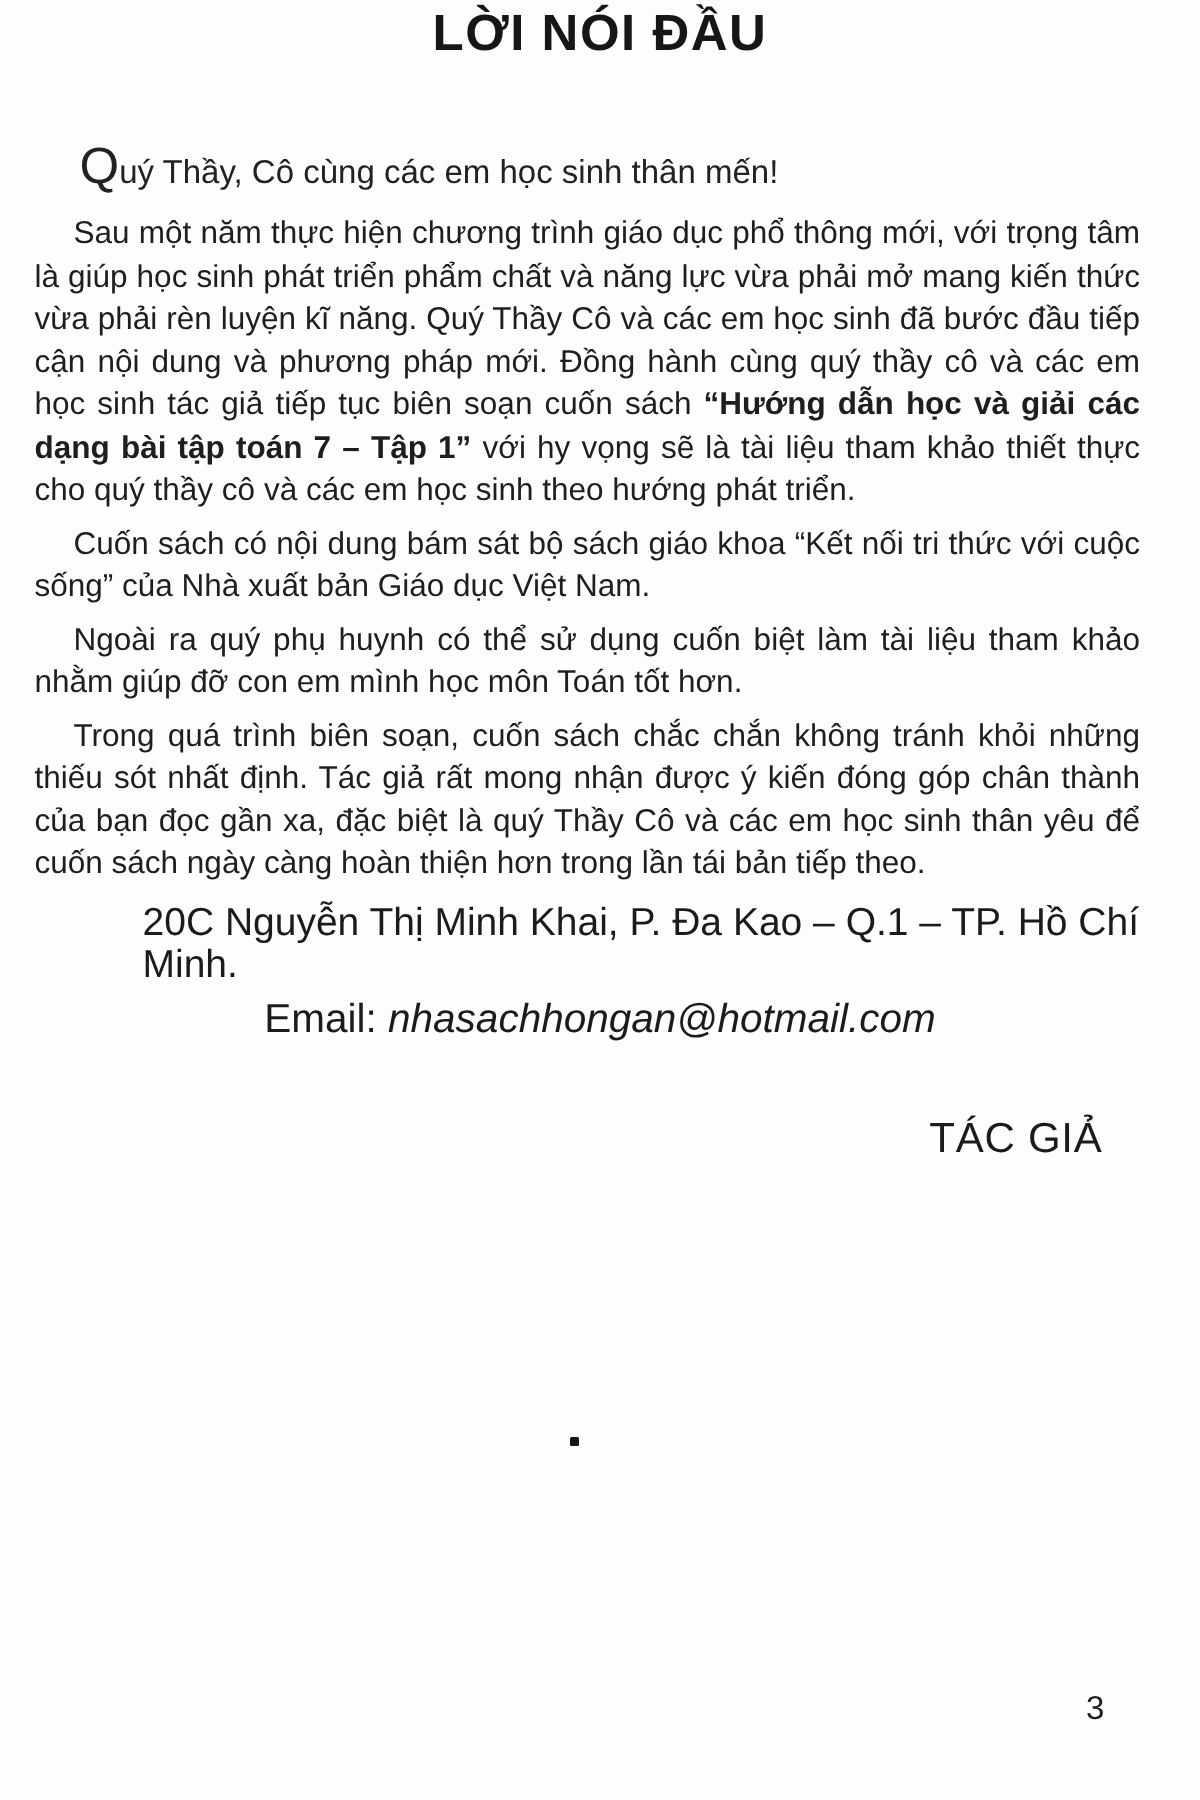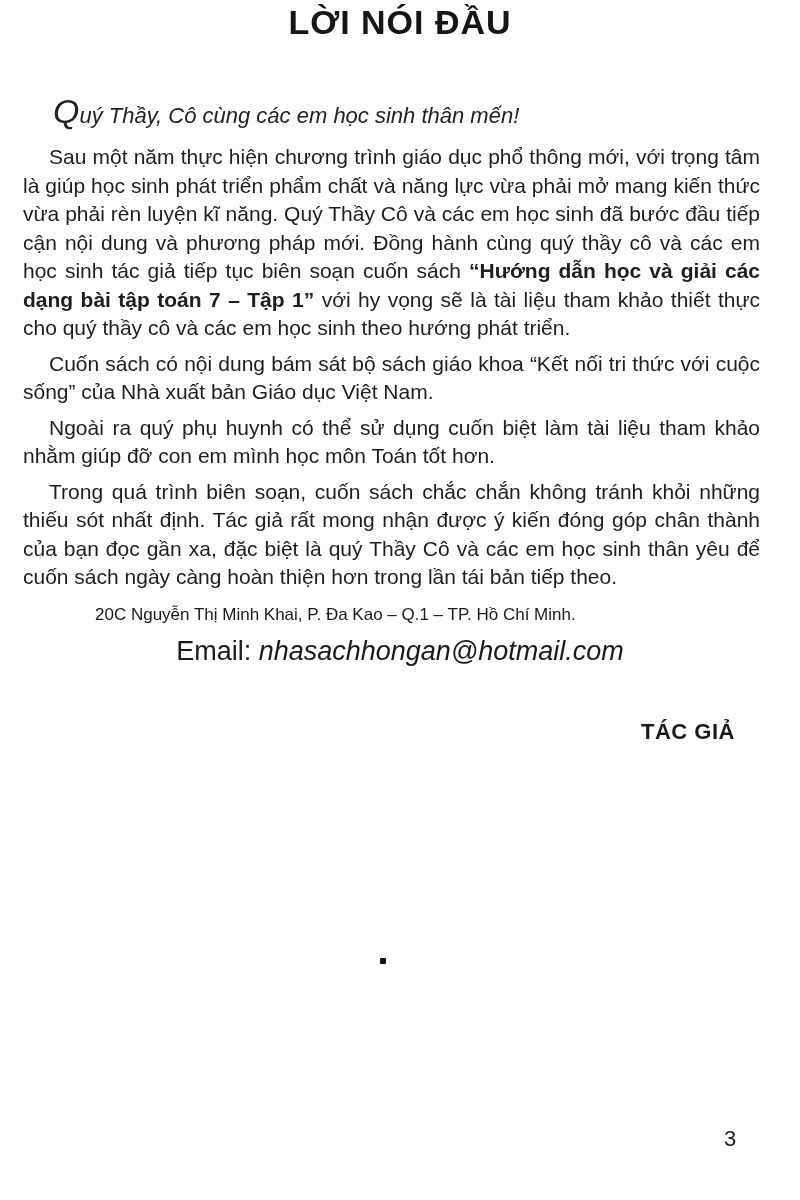--- a/index.html
+++ b/index.html
@@ -27,21 +27,20 @@
     font-size: 34px;
     line-height: 44px;
     font-weight: bold;
     text-align: center;
     letter-spacing: 1px;
     color: #161616;
   }
   .greeting {
     margin: 50px 0 10px 0;
     padding-left: 30px;
-    font-style: italic;
     font-size: 22px;
     line-height: 34px;
     color: #222;
   }
   .greeting .dropcap {
     font-size: 34px;
     line-height: 34px;
   }
   .body-text {
     font-size: 21px;
@@ -55,42 +54,42 @@
   }
   .bold-run { font-weight: bold; }
   .contact-line {
     margin: 12px 0 0 0;
     font-size: 21px;
     line-height: 28.5px;
     text-indent: 22px;
   }
   .address-line {
     margin: 9px 0 0 0;
-    font-size: 17px;
+    font-size: 26px;
     line-height: 28.5px;
     padding-left: 72px;
   }
   .email-line {
     margin: 8px 0 0 0;
     font-size: 27px;
     line-height: 28.5px;
     text-align: center;
   }
   .email-line .email-value { font-style: italic; }
   .closing-line {
     margin: 7px 0 0 0;
     font-size: 21px;
     line-height: 28.5px;
     text-indent: 22px;
   }
   .signature {
     margin: 52px 0 0 0;
-    font-size: 22px;
+    font-size: 28px;
     line-height: 28px;
-    font-weight: bold;
+    font-weight: normal;
     text-align: right;
     padding-right: 42px;
     letter-spacing: 0.5px;
   }
   .ink-speck {
     position: absolute;
     left: 380px;
     top: 958px;
     width: 6px;
     height: 6px;

